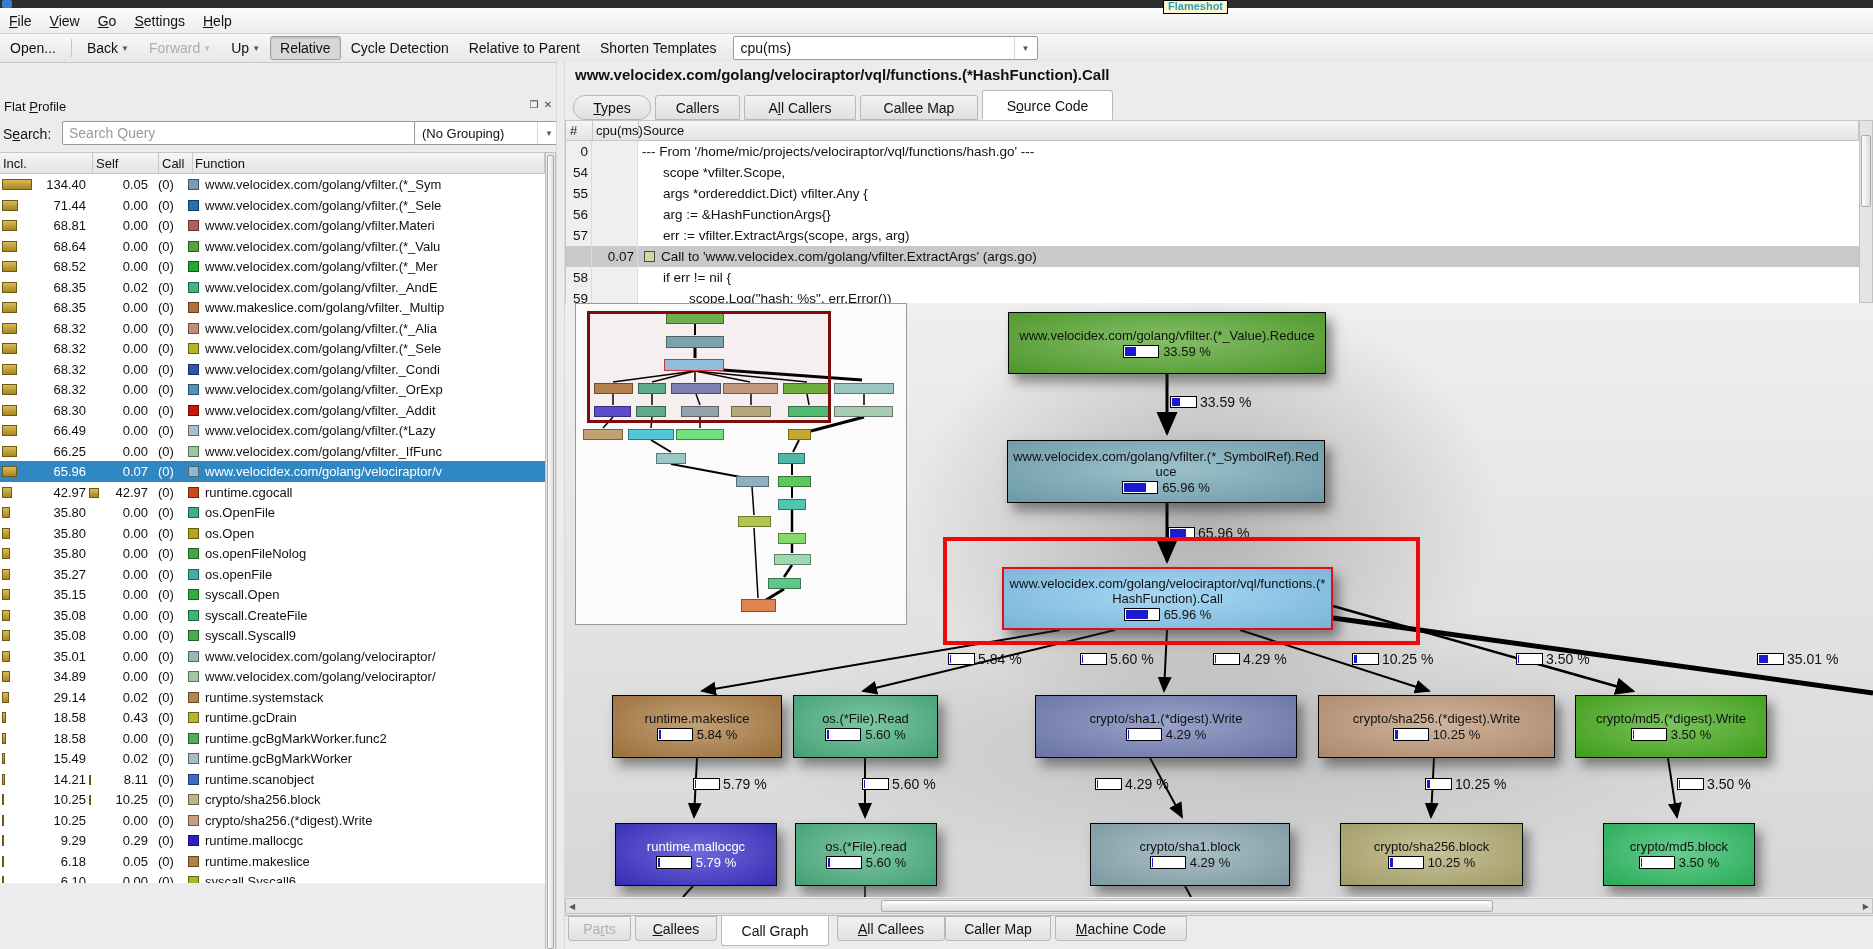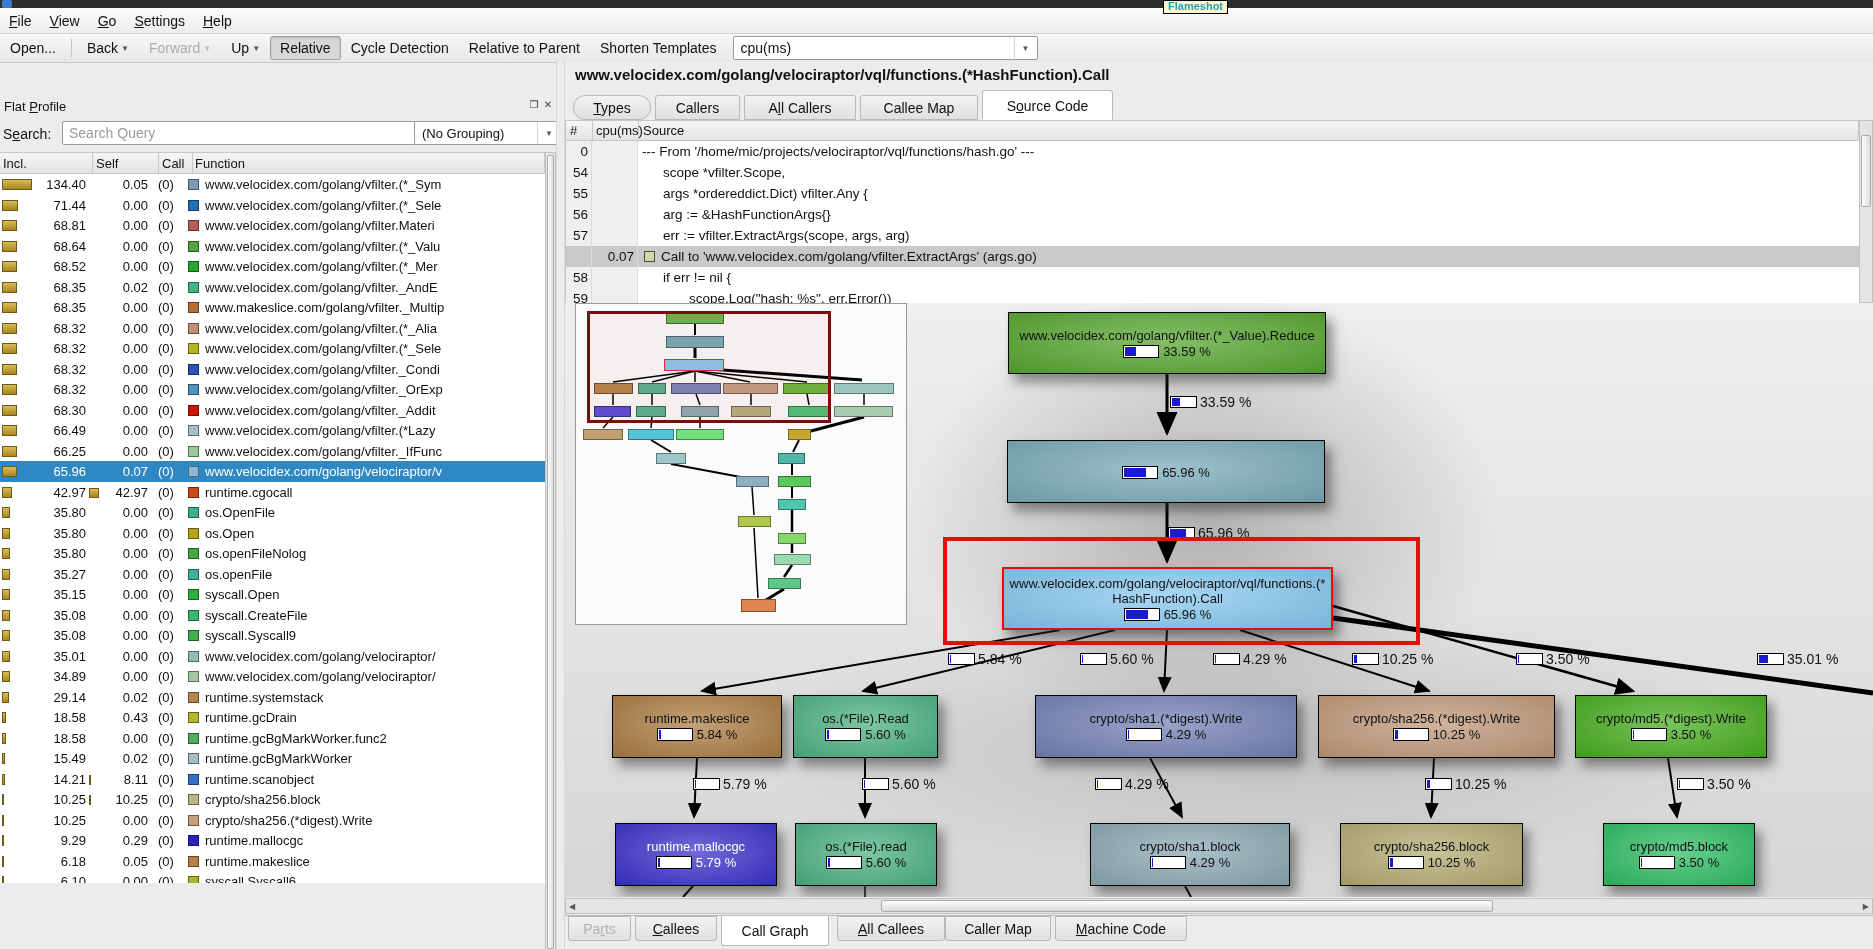--- a/index.html
+++ b/index.html
@@ -645,20 +645,21 @@
     <div class="gnode" style="left: 443px; top: 9px; width: 318px; height: 62px; background-color: rgb(86, 166, 47);">
           <div>www.velocidex.com/golang/vfilter.(*_Value).Reduce</div>
           <div class="pctline">
             <span class="pbar" style="width: 36px;">
               <i style="width: 11px;"></i>
             </span>
             <span>33.59 %</span>
           </div>
         </div>
         <div class="gnode" style="left: 442px; top: 137px; width: 318px; height: 63px; background-color: rgb(120, 170, 184);">
+          <div>www.velocidex.com/golang/vfilter.(*_SymbolRef).Reduce</div>
           <div class="pctline">
             <span class="pbar" style="width: 36px;">
               <i style="width: 22px;"></i>
             </span>
             <span>65.96 %</span>
           </div>
         </div>
         <div class="gnode selnode" style="left: 437px; top: 264px; width: 331px; height: 63px; background-color: rgb(134, 200, 240);">
           <div>www.velocidex.com/golang/velociraptor/vql/functions.(*HashFunction).Call</div>
           <div class="pctline">

